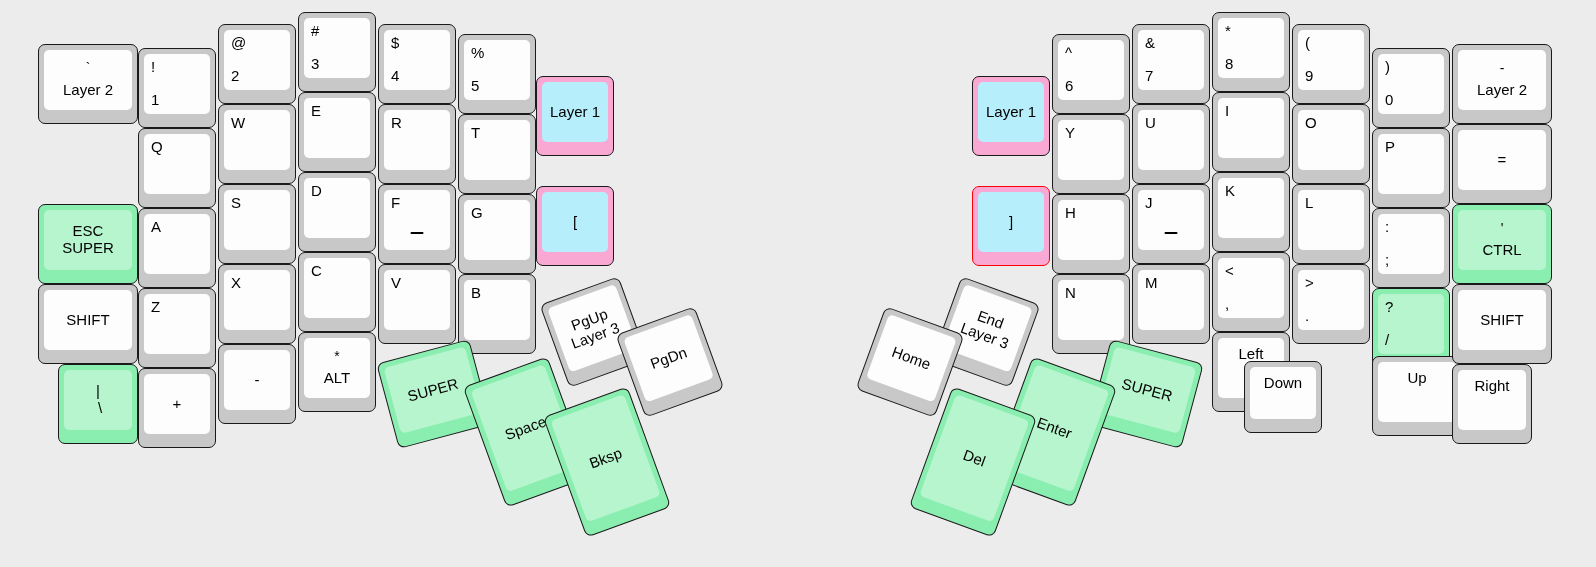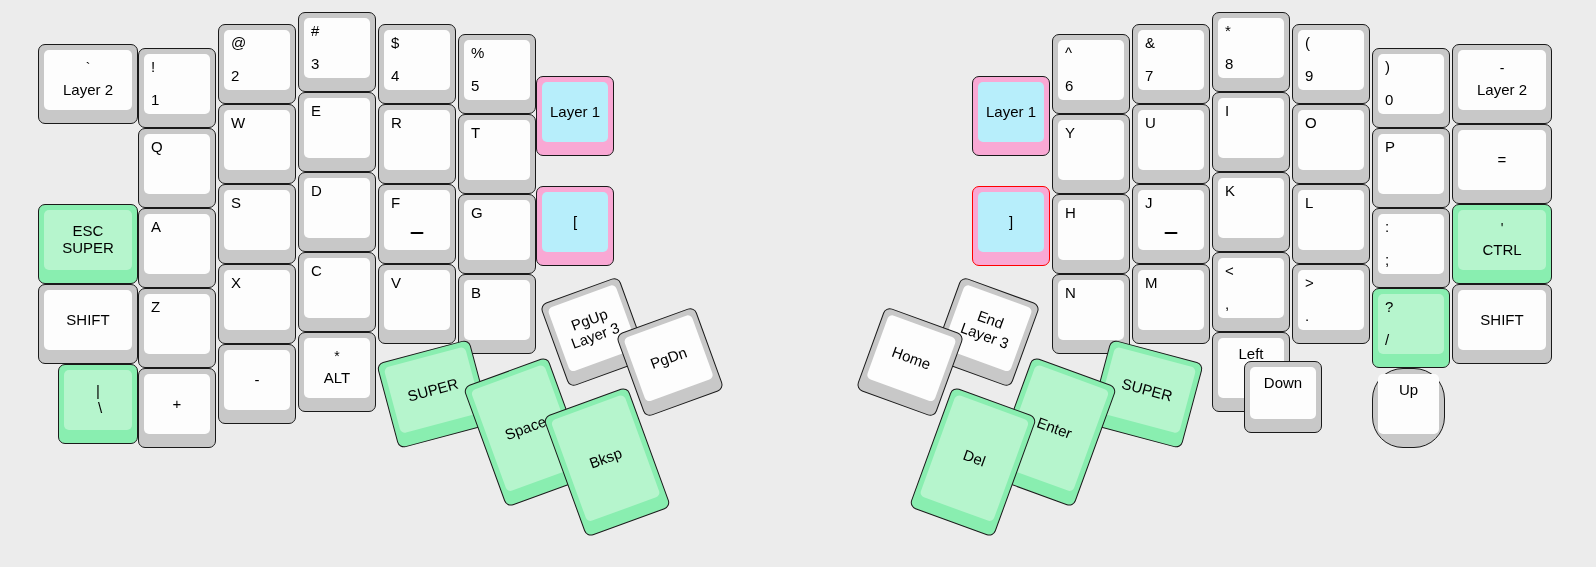--- a/index.html
+++ b/index.html
@@ -411,21 +411,21 @@
           <div class="lg">:</div>
           <div class="lg">;</div>
         </div>
       </div>
       <div class="key green tl" style="left: 1372px; top: 288px; width: 78px; height: 80px;">
         <div class="cap">
           <div class="lg">?</div>
           <div class="lg">/</div>
         </div>
       </div>
-      <div class="key" style="left: 1372px; top: 368px; width: 73px; height: 80px; border-radius: 31px;">
+      <div class="key" style="left: 1372px; top: 356px; width: 90px; height: 80px;">
         <div class="cap" style="justify-content: flex-start; padding-top: 8px;">
           <div class="lg">Up</div>
         </div>
       </div>
       <div class="key ct" style="left: 1452px; top: 44px; width: 100px; height: 80px;">
         <div class="cap">
           <div class="lg lgtop">-</div>
           <div class="lg">Layer 2</div>
         </div>
       </div>
@@ -438,20 +438,25 @@
         <div class="cap">
           <div class="lg lgtop">'</div>
           <div class="lg">CTRL</div>
         </div>
       </div>
       <div class="key" style="left: 1452px; top: 284px; width: 100px; height: 80px;">
         <div class="cap">
           <div class="lg">SHIFT</div>
         </div>
       </div>
+      <div class="key" style="left: 1452px; top: 364px; width: 80px; height: 80px;">
+        <div class="cap" style="justify-content: flex-start; padding-top: 8px;">
+          <div class="lg">Right</div>
+        </div>
+      </div>
       <div style="position: absolute; left: 0px; top: 0px; width: 100%; height: 100%;">
         <div class="key green" style="left: 1098px; top: 350px; width: 96px; height: 88px; transform: rotate(15deg); transform-origin: 50% 50%;">
           <div class="cap">
             <div class="lg">SUPER</div>
           </div>
         </div>
         <div class="key" style="left: 944px; top: 288px; width: 84px; height: 88px; transform: rotate(20deg); transform-origin: 50% 50%;">
           <div class="cap">
             <div class="lg">End
 Layer 3</div>

